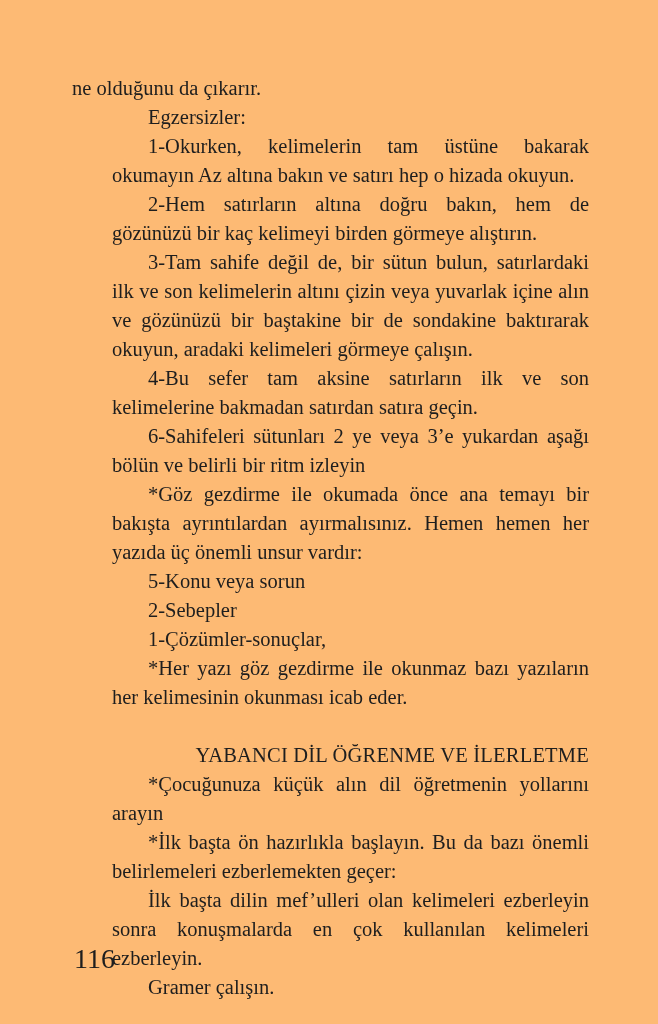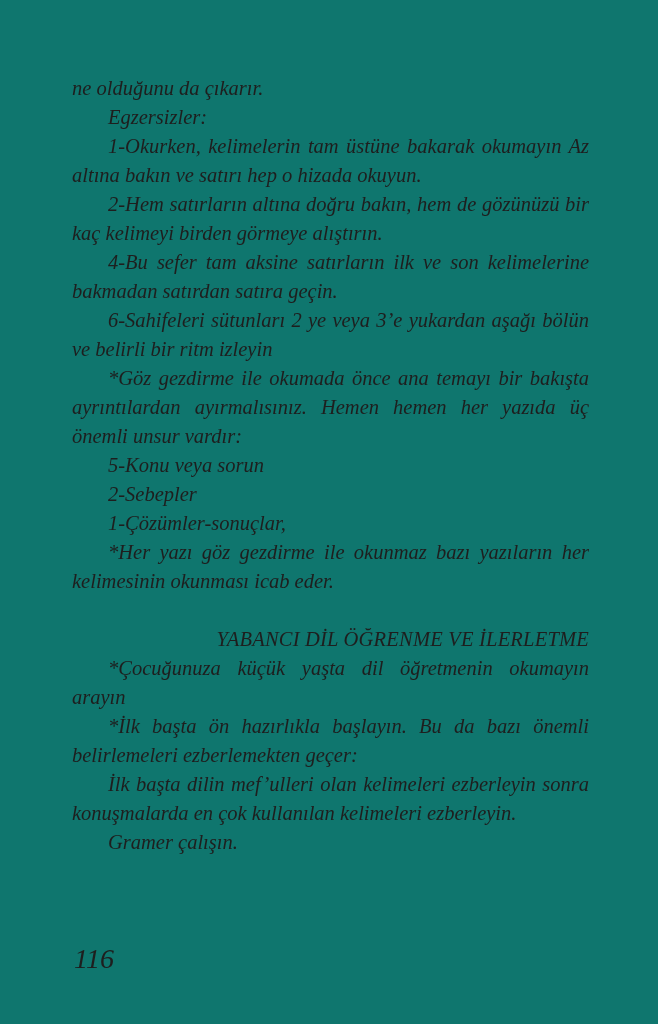--- a/index.html
+++ b/index.html
@@ -30,20 +30,21 @@
     text-align: justify;
     hyphens: auto;
     -webkit-hyphens: auto;
   }
   .content p {
     margin: 0;
     padding: 0;
   }
   .content p.paragraph {
     text-indent: 36px;
+    margin-left: 40px;
   }
   .content p.continuation {
     text-indent: 0;
   }
   .content p.heading {
     text-indent: 36px;
     text-align: right;
     letter-spacing: 0.2px;
   }
   .content div.spacer {
@@ -54,34 +55,35 @@
     left: 74px;
     top: 944px;
     font-size: 28px;
     line-height: 29px;
     color: #1e1e1e;
   }
 </style>
 </head>
 <body>
 
-<div class="page" style="background: #0f766e; color: rgb(30, 30, 30); font-style: italic;">
+<div class="page" style="background: #fdba74; color: rgb(30, 30, 30);">
   <div class="content">
       <p class="continuation">ne olduğunu da çıkarır.</p>
       <p class="paragraph">Egzersizler:</p>
       <p class="paragraph">1-Okurken, kelimelerin tam üstüne bakarak okumayın Az altına bakın ve satırı hep o hizada okuyun.</p>
       <p class="paragraph">2-Hem satırların altına doğru bakın, hem de gözünüzü bir kaç kelimeyi birden görmeye alıştırın.</p>
+      <p class="paragraph">3-Tam sahife değil de, bir sütun bulun, satırlardaki ilk ve son kelimelerin altını çizin veya yuvarlak içine alın ve gözünüzü bir baştakine bir de sondakine baktırarak okuyun, aradaki kelimeleri görmeye çalışın.</p>
       <p class="paragraph">4-Bu sefer tam aksine satırların ilk ve son kelimelerine bakmadan satırdan satıra geçin.</p>
       <p class="paragraph">6-Sahifeleri sütunları 2 ye veya 3’e yukardan aşağı bölün ve belirli bir ritm izleyin</p>
       <p class="paragraph">*Göz gezdirme ile okumada önce ana temayı bir bakışta ayrıntılardan ayırmalısınız. Hemen hemen her yazıda üç önemli unsur vardır:</p>
       <p class="paragraph">5-Konu veya sorun</p>
       <p class="paragraph">2-Sebepler</p>
       <p class="paragraph">1-Çözümler-sonuçlar,</p>
       <p class="paragraph">*Her yazı göz gezdirme ile okunmaz bazı yazıların her kelimesinin okunması icab eder.</p>
       <div class="spacer"></div>
       <p class="heading">YABANCI DİL ÖĞRENME VE İLERLETME</p>
-      <p class="paragraph">*Çocuğunuza küçük yaşta dil öğretmenin okumayın arayın</p>
+      <p class="paragraph">*Çocuğunuza küçük alın dil öğretmenin yollarını arayın</p>
       <p class="paragraph">*İlk başta ön hazırlıkla başlayın. Bu da bazı önemli belirlemeleri ezberlemekten geçer:</p>
       <p class="paragraph">İlk başta dilin mef’ulleri olan kelimeleri ezberleyin sonra konuşmalarda en çok kullanılan kelimeleri ezberleyin.</p>
       <p class="paragraph">Gramer çalışın.</p>
     </div>
   <div class="page-number">116</div>
 </div>
 
 </body></html>

